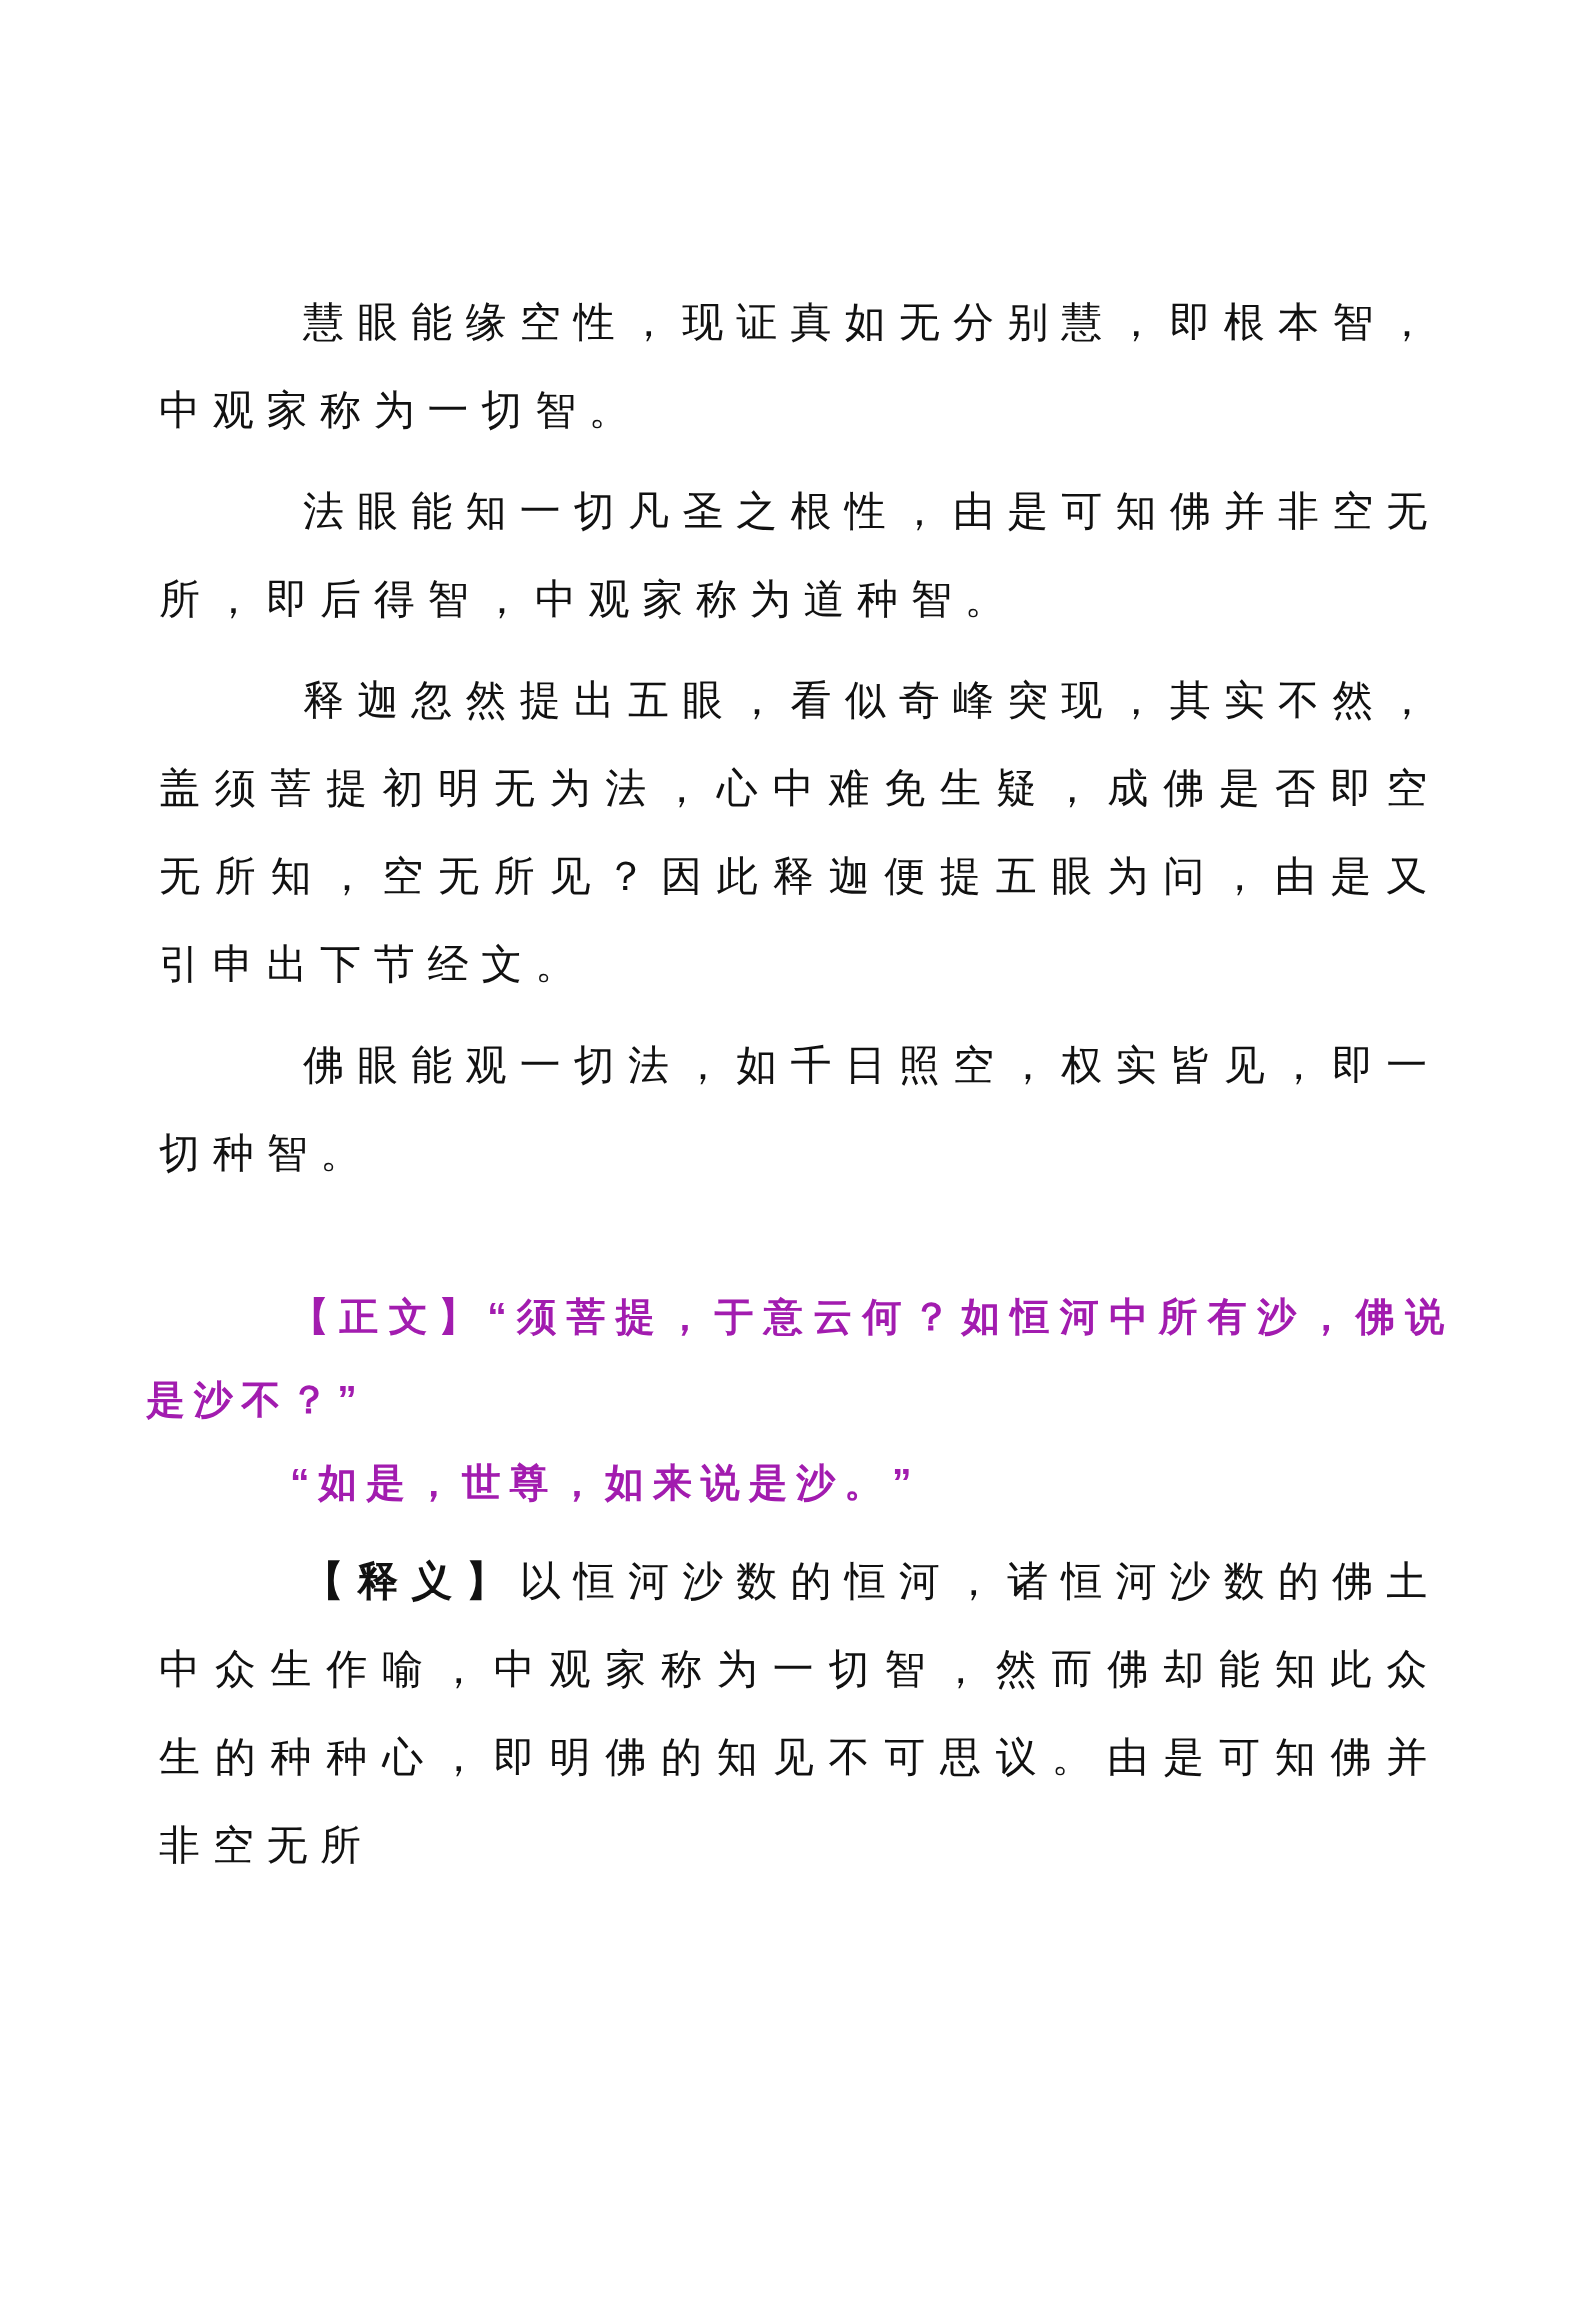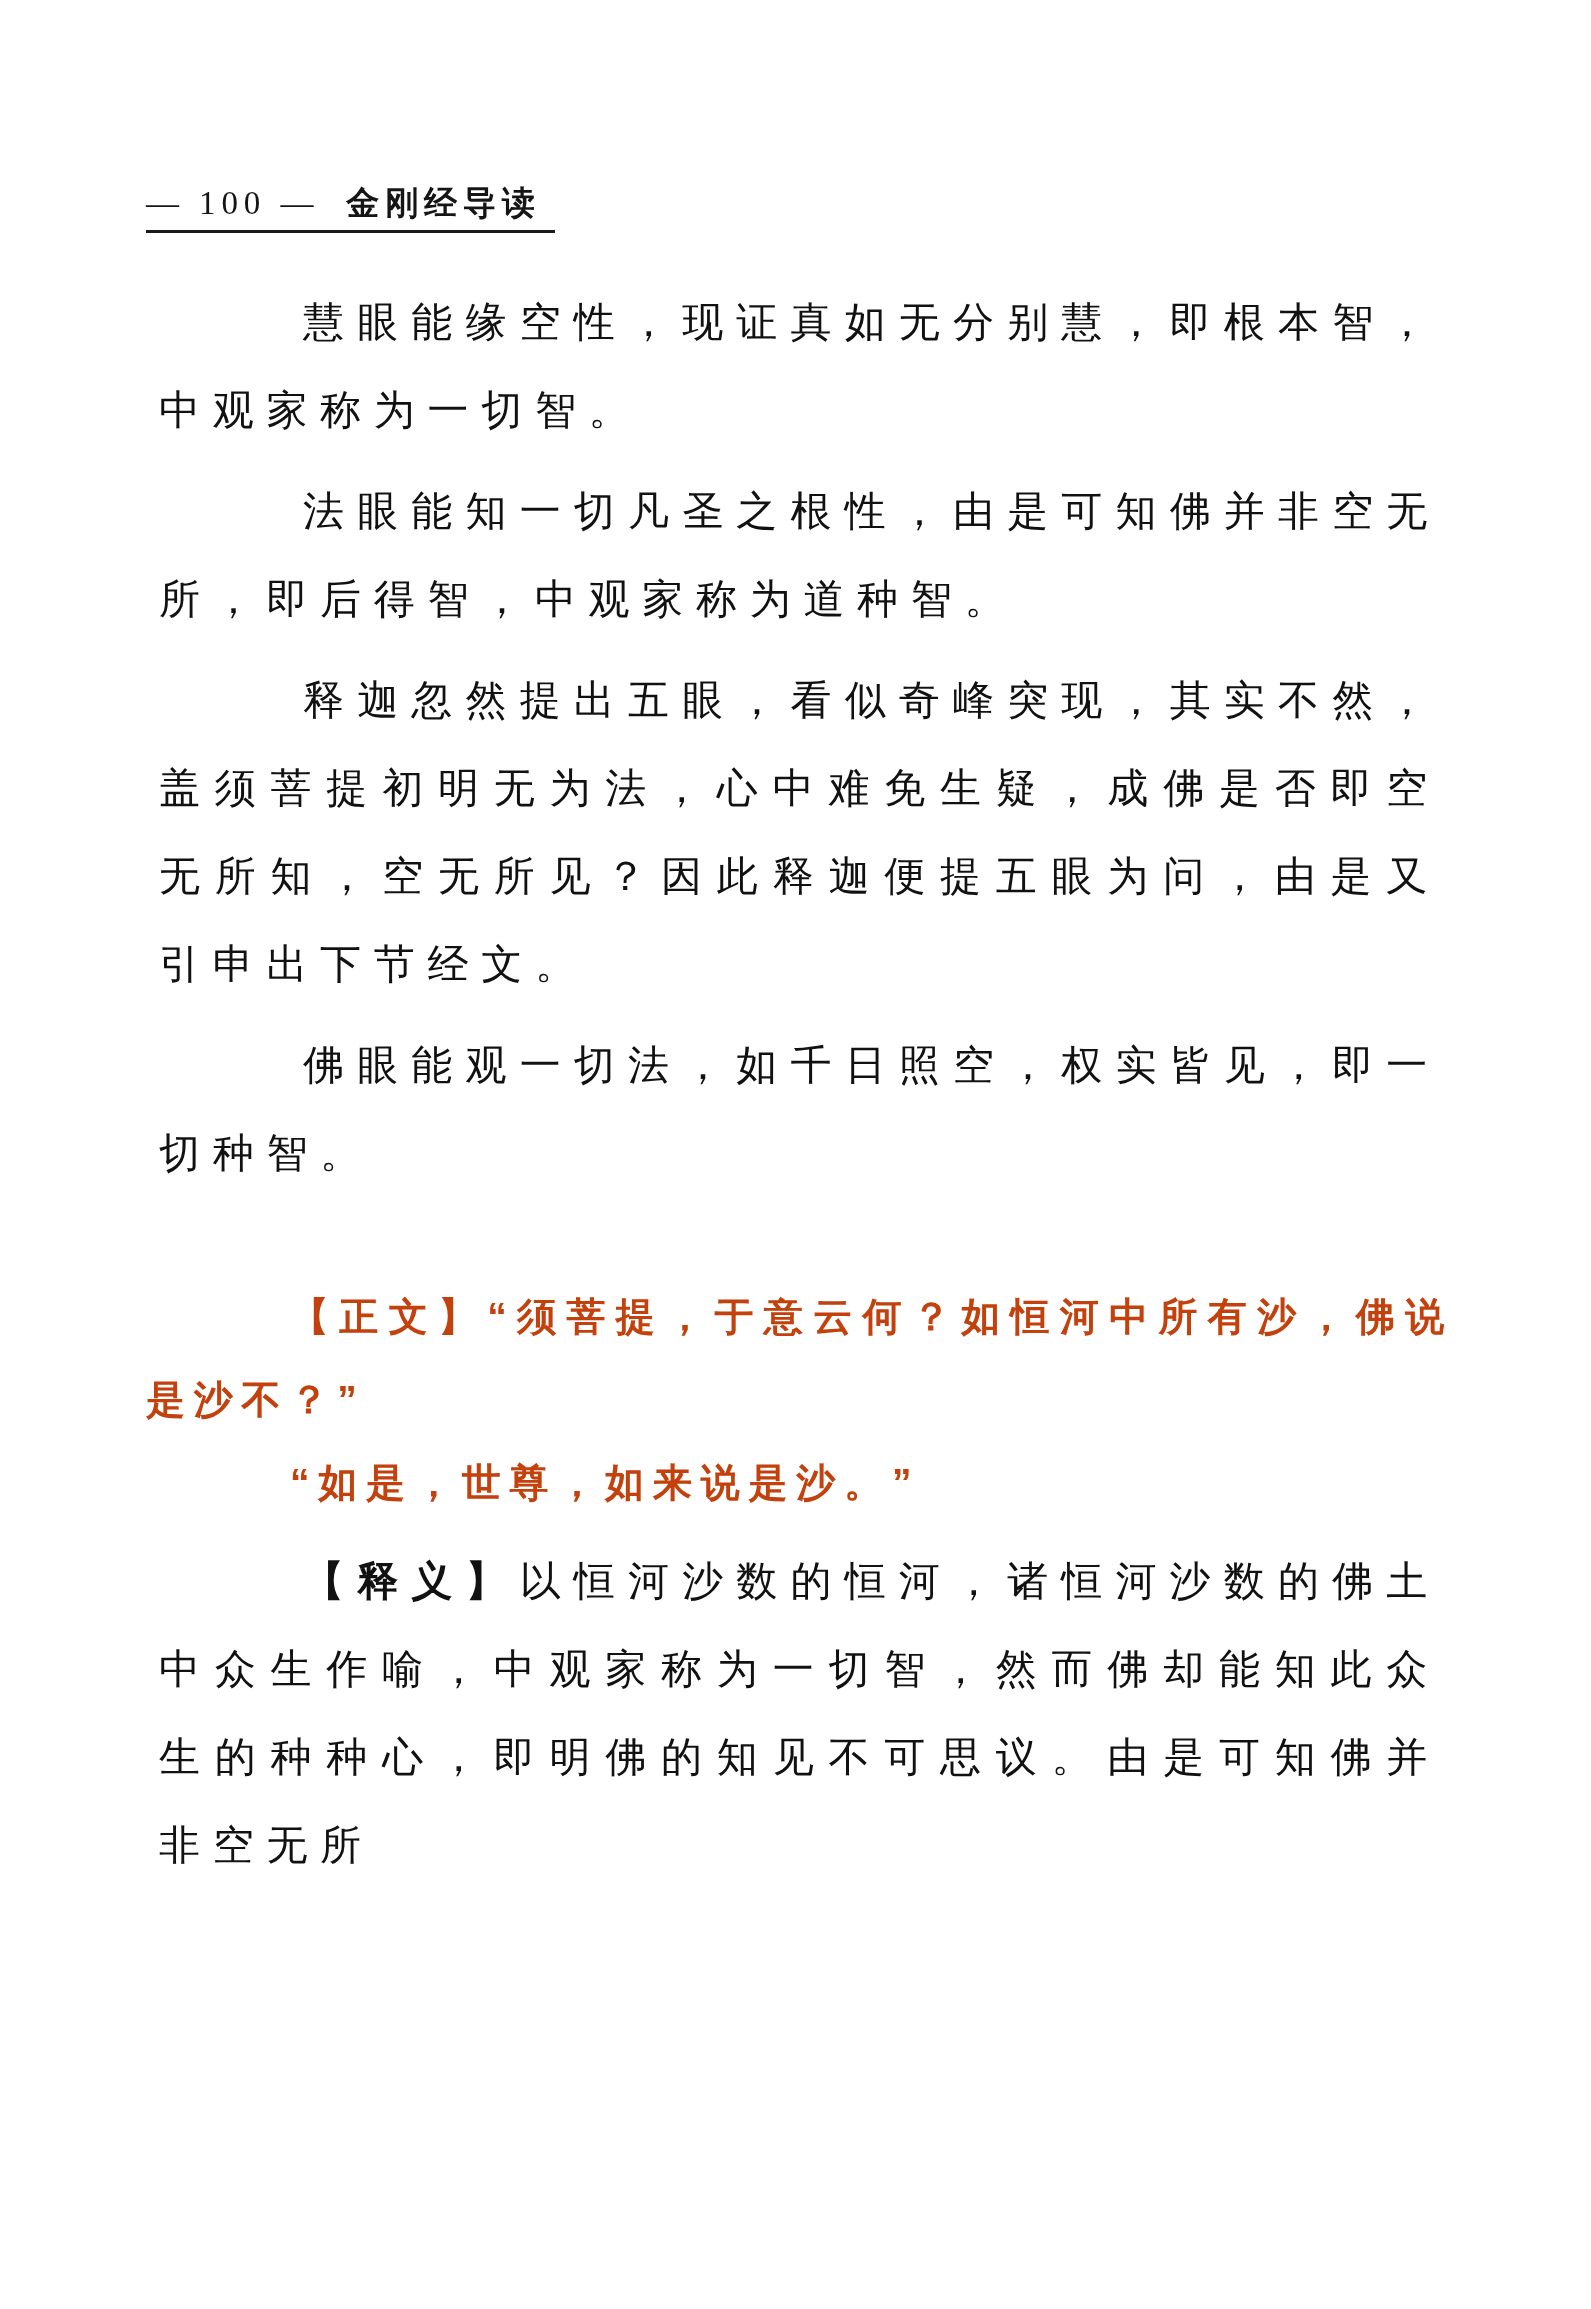--- a/index.html
+++ b/index.html
@@ -58,38 +58,35 @@
   }
   p.hei {
     font-family: "Liberation Sans", "DejaVu Sans", sans-serif;
     font-weight: bold;
     font-size: 39px;
     line-height: 83px;
     letter-spacing: 8.8px;
     text-align: justify;
     text-indent: 144px;
     margin: 0;
-    color: #c2410c;
+    color: #a21caf;
   }
   p.gap-top {
     margin-top: 78px;
   }
   span.inline-hei {
     font-family: "Liberation Sans", "DejaVu Sans", sans-serif;
     font-weight: bold;
   }
 </style>
 </head>
 <body>
 
 <div id="page">
 
-  <div id="running-head">
-    <span class="pgnum">— 100 —</span><span class="btitle">金刚经导读</span>
-  </div>
 
   <div id="content">
 
     <p class="song"><span>慧眼能缘空性，现证真如无分别慧，即根本智，中观家称为一切智。</span></p>
 
     <p class="song"><span>法眼能知一切凡圣之根性，由是可知佛并非空无所，即后得智，中观家称为道种智。</span></p>
 
     <p class="song"><span>释迦忽然提出五眼，看似奇峰突现，其实不然，盖须菩提初明无为法，心中难免生疑，成佛是否即空无所知，空无所见？因此释迦便提五眼为问，由是又引申出下节经文。</span></p>
 
     <p class="song"><span>佛眼能观一切法，如千日照空，权实皆见，即一切种智。</span></p>

